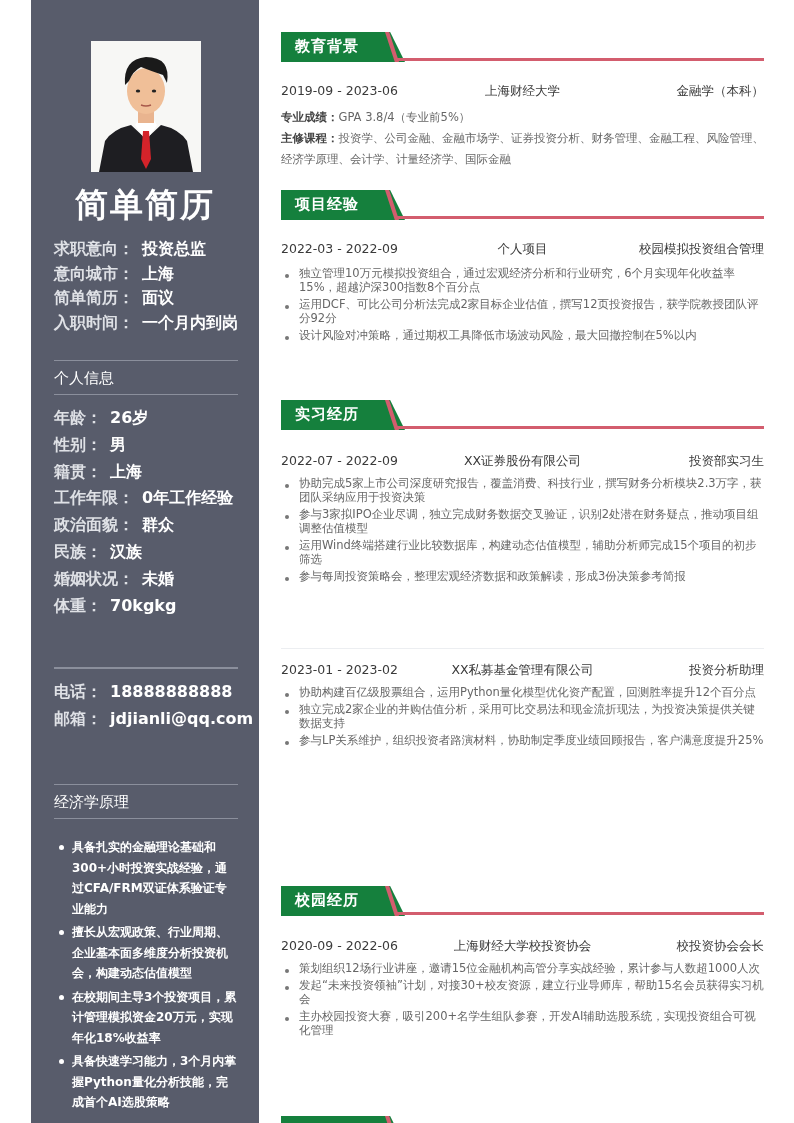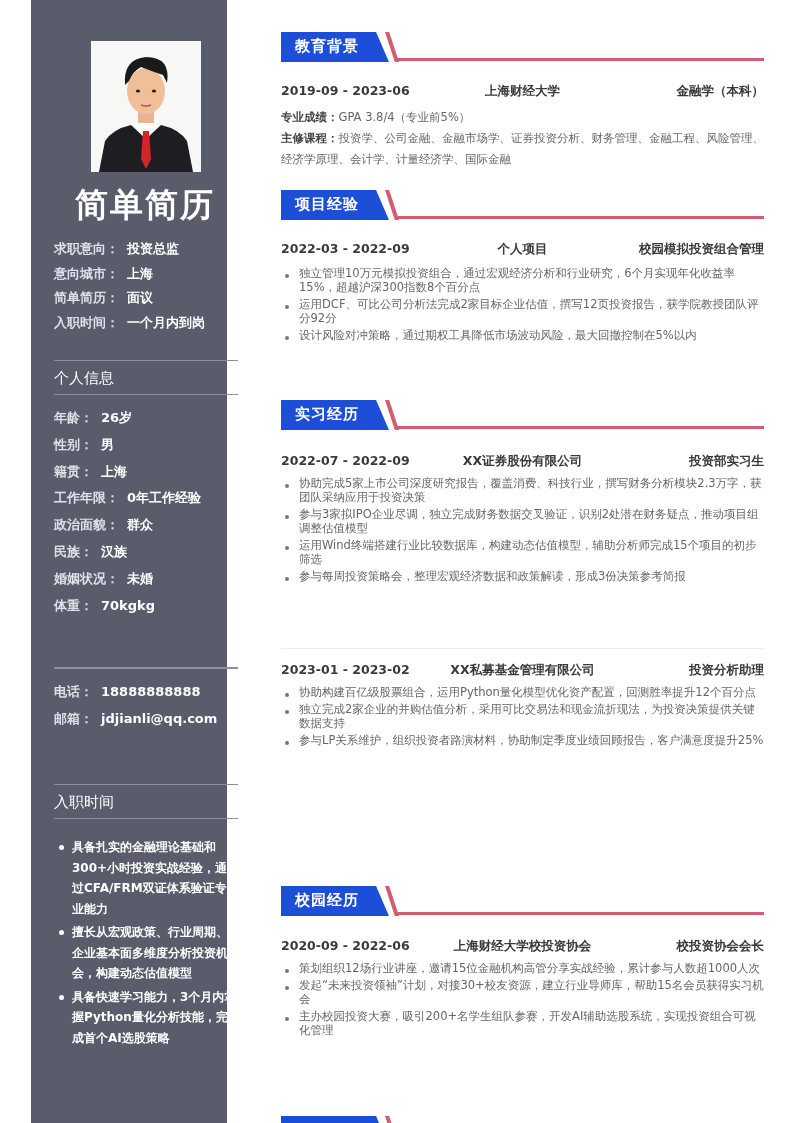--- a/index.html
+++ b/index.html
@@ -1,42 +1,42 @@
 <!DOCTYPE html>
 <html><head>
 <meta charset="utf-8">
 <style>
   html, body { margin:0; padding:0; }
   body { width:794px; height:1123px; background:#ffffff; position:relative; overflow:hidden;
     font-family: "DejaVu Sans", "Liberation Sans", sans-serif; color:#555; }
-  .sidebar { position:absolute; left:31px; top:0; width:196px; height:1123px; background:#585c6b; color:#fff; }
+  .sidebar { position:absolute; left:31px; top:0; width:228px; height:1123px; background:#585c6b; color:#fff; }
   .photo { position:absolute; left:60px; top:41px; width:110px; height:131px; background:#f7f7f7; overflow:hidden; }
   .name { position:absolute; left:0; top:183px; width:228px; text-align:center; font-size:33px; font-weight:bold; color:#fff; letter-spacing:2px; }
   .intent { position:absolute; left:23px; top:237px; }
-  .kv { font-size:13px; font-weight:bold; line-height:24.5px; white-space:nowrap; }
+  .kv { font-size:16px; font-weight:bold; line-height:24.5px; white-space:nowrap; }
   .kv .k { color:#dfe1e6; }
   .kv .v { color:#fff; margin-left:8px; }
   .sb-sec { position:absolute; left:23px; width:184px; }
   .sb-sec .hr { height:1px; background:#8b8f9c; }
   .sb-sec .title { font-size:15px; font-weight:normal; color:#fff; padding:8px 0 6px 0; }
   .sb-sec .list { padding-top:10px; }
   .sb-sec .kv { line-height:26.8px; }
   .eval { margin:0; padding:0 0 0 18px; list-style:none; }
   .eval li { position:relative; font-size:12px; font-weight:bold; line-height:20.5px; color:#fff; margin-bottom:3px; }
   .eval li::before { content:""; position:absolute; left:-13px; top:8px; width:5px; height:5px; border-radius:50%; background:#fff; }
   .main { position:absolute; left:281px; top:0; width:483px; }
   .sec-head { position:absolute; left:0; width:483px; height:30px; }
-  .sec-head .tab { position:absolute; left:0; top:0; height:30px; width:108px; background:#1d4ed8;
-    clip-path: polygon(0 0, 88% 0, 100% 100%, 0 100%); }
+  .sec-head .tab { position:absolute; left:0; top:0; height:30px; width:108px; background:#15803d;
+    clip-path: polygon(0 0, 88% 0, 100% 100%, 0 100%); padding-left: 16px; }
   .sec-head .tab span { position:absolute; left:14px; top:5px; font-size:15px; font-weight:bold; color:#fff; letter-spacing:1px; }
   .sec-head .slash { position:absolute; left:104px; top:0; width:14px; height:30px; background:#d35d6e;
     clip-path: polygon(0 0, 30% 0, 100% 100%, 70% 100%); }
   .sec-head .line { position:absolute; left:114px; top:26px; right:0; height:3px; background:#d35d6e; }
   .entry { position:absolute; left:0; width:483px; }
-  .entry-row { position:relative; height:20px; font-size:12.5px; font-weight:bold; color:#3a3a3a; }
+  .entry-row { position:relative; height:20px; font-size:12.5px; font-weight:normal; color:#3a3a3a; }
   .entry-row .date { position:absolute; left:0; top:0; }
   .entry-row .org { position:absolute; left:0; right:0; top:0; text-align:center; }
   .entry-row .role { position:absolute; right:0; top:0; }
   .para { font-size:11.5px; line-height:21px; color:#666; }
   .para b { color:#444; }
   .bullets { margin:0; padding:0 0 0 18px; list-style:none; }
   .bullets li { position:relative; font-size:11.5px; line-height:14px; color:#666; margin-bottom:3px; }
   .bullets li::before { content:""; position:absolute; left:-14px; top:8px; width:4px; height:4px; border-radius:50%; background:#777; }
   .divider { position:absolute; left:0; width:483px; height:1px; background:#eceef1; }
 </style>
@@ -87,25 +87,26 @@
     <div class="hr"></div>
     <div class="hr"></div>
     <div class="list">
       <div class="kv"><span class="k">电话：</span><span class="v">18888888888</span></div>
       <div class="kv"><span class="k">邮箱：</span><span class="v">jdjianli@qq.com</span></div>
     </div>
   </div>
 
   <div class="sb-sec" style="top:784px;">
     <div class="hr"></div>
-    <div class="title">入职时间</div>
+    <div class="title">经济学原理</div>
     <div class="hr"></div>
     <ul class="eval" style="margin-top:18px;">
       <li>具备扎实的金融理论基础和300+小时投资实战经验，通过CFA/FRM双证体系验证专业能力</li>
       <li>擅长从宏观政策、行业周期、企业基本面多维度分析投资机会，构建动态估值模型</li>
+      <li>在校期间主导3个投资项目，累计管理模拟资金20万元，实现年化18%收益率</li>
       <li>具备快速学习能力，3个月内掌握Python量化分析技能，完成首个AI选股策略</li>
     </ul>
   </div>
 </div>
 
 <div class="main">
 
   <div class="sec-head" style="top:32px;">
     <div class="tab">
         <span>教育背景</span>

